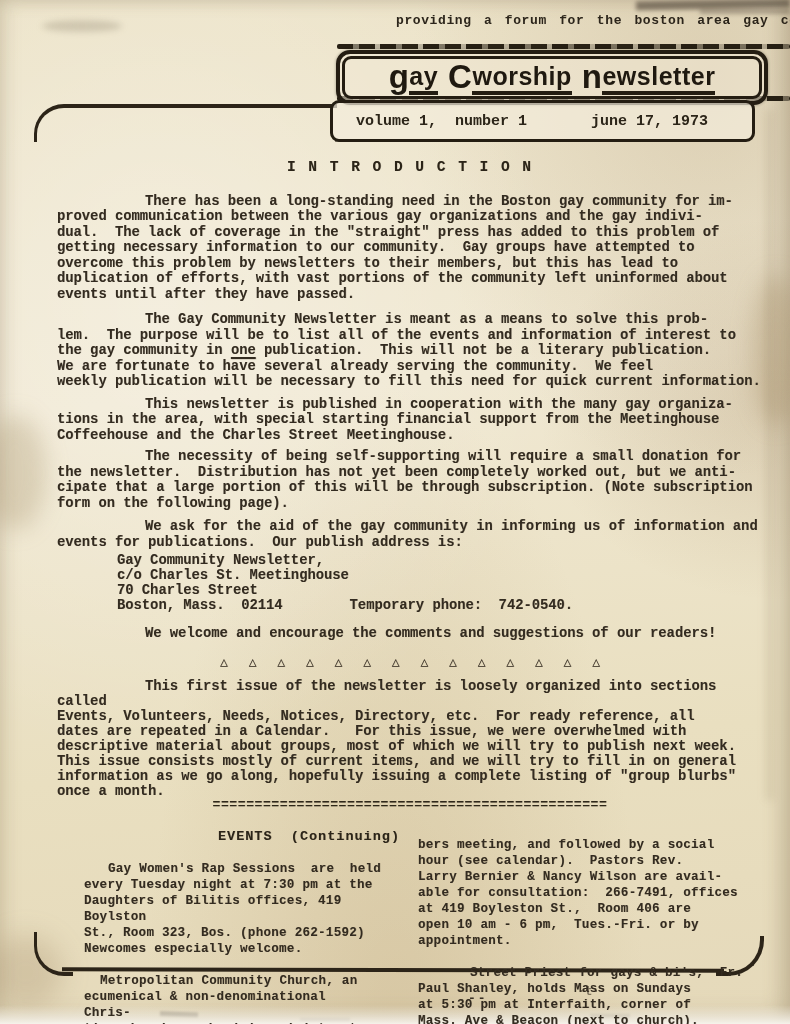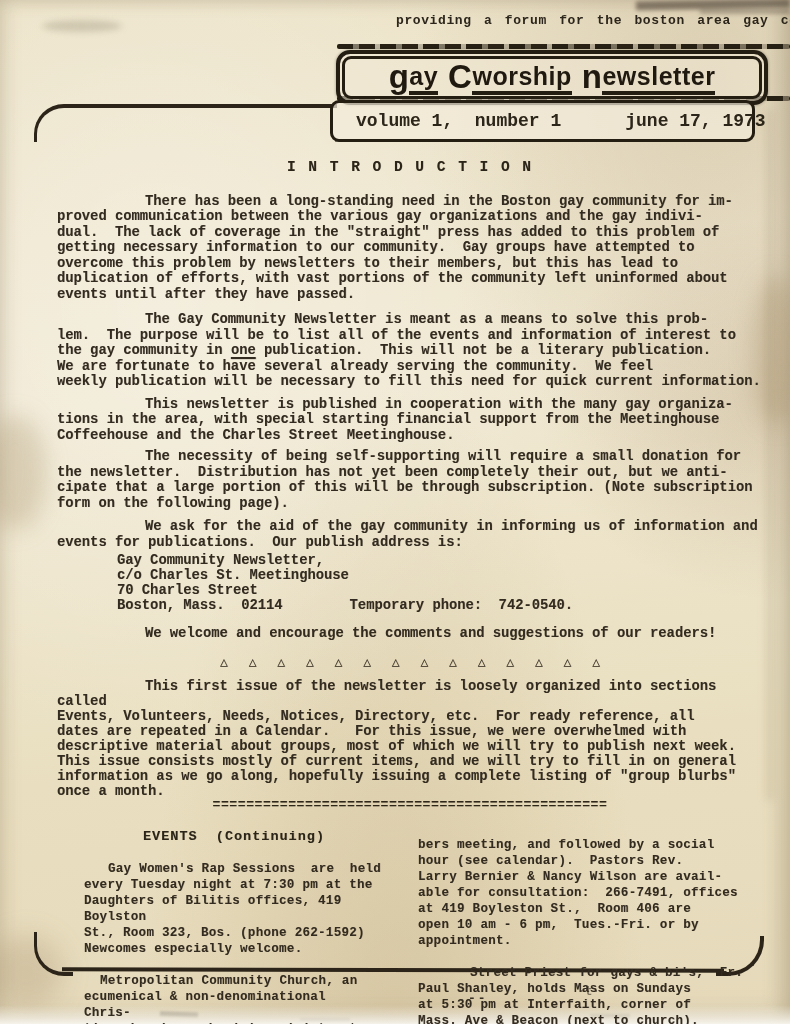--- a/index.html
+++ b/index.html
@@ -34,21 +34,21 @@
     background:repeating-linear-gradient(90deg,#261f13 0 16px,rgba(38,31,19,.55) 16px 22px,#2a2316 22px 38px,rgba(38,31,19,.25) 38px 43px);}
   .bar1{left:337px;top:44px;width:453px;}
   .bar2{left:337px;top:96px;width:453px;}
   .logo-outer{position:absolute;left:336px;top:50px;width:420px;z-index:4;border:4px solid #241d12;border-radius:14px;padding:2px;background:rgba(240,232,212,.55);box-shadow:0 0 3px rgba(36,29,18,.4);}
   .logo-inner{border:3px solid #241d12;border-radius:9px;padding:1px 6px 3px 6px;text-align:center;white-space:nowrap;
     font-family:"Liberation Sans","DejaVu Sans",sans-serif;font-weight:700;font-size:25px;color:#1f1910;letter-spacing:.5px;}
   .logo-word{display:inline-block;margin:0 5px;}
   .logo-big{font-size:33px;line-height:1;vertical-align:-3px;}
   .logo-rest{border-bottom:4px solid #241d12;padding-bottom:1px;}
   .vol-box{position:absolute;left:330px;top:100px;width:419px;height:36px;z-index:4;border:3px solid #241d12;border-radius:9px;
-    background:rgba(244,237,219,.7);display:flex;align-items:center;font-size:18px;font-weight:700;color:#2c2519;}
+    background:rgba(244,237,219,.7);display:flex;align-items:center;font-size:15px;font-weight:700;color:#2c2519;}
   .vol-box .vol{white-space:pre;margin-left:23px;}
   .vol-box .date{white-space:pre;margin-left:64px;}
   .vol-underline{position:absolute;left:335px;top:139px;width:410px;height:3px;z-index:2;opacity:.5;
     background:repeating-linear-gradient(90deg,#2a2316 0 26px,transparent 26px 34px);}
 
   
   .frame{position:absolute;z-index:2;}
   .frame-tl{left:34px;top:104px;width:300px;height:34px;border-top:4px solid #2c2418;border-left:3px solid #2c2418;border-top-left-radius:30px;}
   .frame-bl{left:34px;top:932px;width:36px;height:40px;border-left:3px solid #2c2418;border-bottom:4px solid #2c2418;border-bottom-left-radius:30px;}
   .frame-bline{left:62px;top:968px;width:662px;border-top:4px solid #2c2418;transform:rotate(.15deg);}
@@ -70,21 +70,21 @@
   .city-row .phone{margin-left:67px;}
   .readers{margin:13px 0 0 0;}
   .triangles{margin-top:13px;text-align:center;font-size:13px;word-spacing:13px;color:#3a3126;letter-spacing:0;}
   .p6{margin-top:9px;line-height:15px;margin-bottom:0;}
   .divider{text-align:center;font-size:13px;letter-spacing:.6px;margin-top:-1px;line-height:13px;color:#2e2719;}
 
   
   .columns{display:flex;margin-top:4px;}
   .col-left{margin-left:11px;width:332px;font-size:12.5px;letter-spacing:.3px;line-height:16px;}
   .col-right{margin-left:2px;width:360px;font-size:12.5px;letter-spacing:.3px;line-height:16px;padding-top:6px;}
-  .events-heading{text-align:center;font-size:13.5px;letter-spacing:1px;padding-top:14px;margin-bottom:12px;white-space:pre;color:#2b2418;}
+  .events-heading{text-align:right;font-size:13.5px;letter-spacing:1px;padding-top:14px;margin-bottom:12px;white-space:pre;color:#2b2418;}
   .colp{white-space:pre-wrap;margin:16px;}
   .col-left .cp1{text-indent:24px;margin-bottom:12px;}
   .col-left .cp2{text-indent:16px;}
   .col-right .cp1{text-indent:0;}
   .col-right .cp2{text-indent:52px;}
 
   .footer-mark{position:absolute;z-index:3;font-weight:700;color:#3a3126;}
   .fm1{left:468px;top:991px;font-size:13px;letter-spacing:2px;}
   .fm2{left:578px;top:985px;font-size:12px;opacity:.6;}
 </style>
@@ -136,21 +136,21 @@
 lem.  The purpose will be to list all of the events and information of interest to
 the gay community in </span><span class="u-one">one</span><span> publication.  This will not be a literary publication.
 We are fortunate to have several already serving the community.  We feel
 weekly publication will be necessary to fill this need for quick current information.</span></p>
 
     <p class="para p3">This newsletter is published in cooperation with the many gay organiza-
 tions in the area, with special starting financial support from the Meetinghouse
 Coffeehouse and the Charles Street Meetinghouse.</p>
 
     <p class="para p4">The necessity of being self-supporting will require a small donation for
-the newsletter.  Distribution has not yet been completely their out, but we anti-
+the newsletter.  Distribution has not yet been completely worked out, but we anti-
 cipate that a large portion of this will be through subscription. (Note subscription
 form on the following page).</p>
 
     <p class="para p5">We ask for the aid of the gay community in informing us of information and
 events for publications.  Our publish address is:</p>
 
     <div class="mailing">
       <div>Gay Community Newsletter,</div>
       <div>c/o Charles St. Meetinghouse</div>
       <div>70 Charles Street</div>

